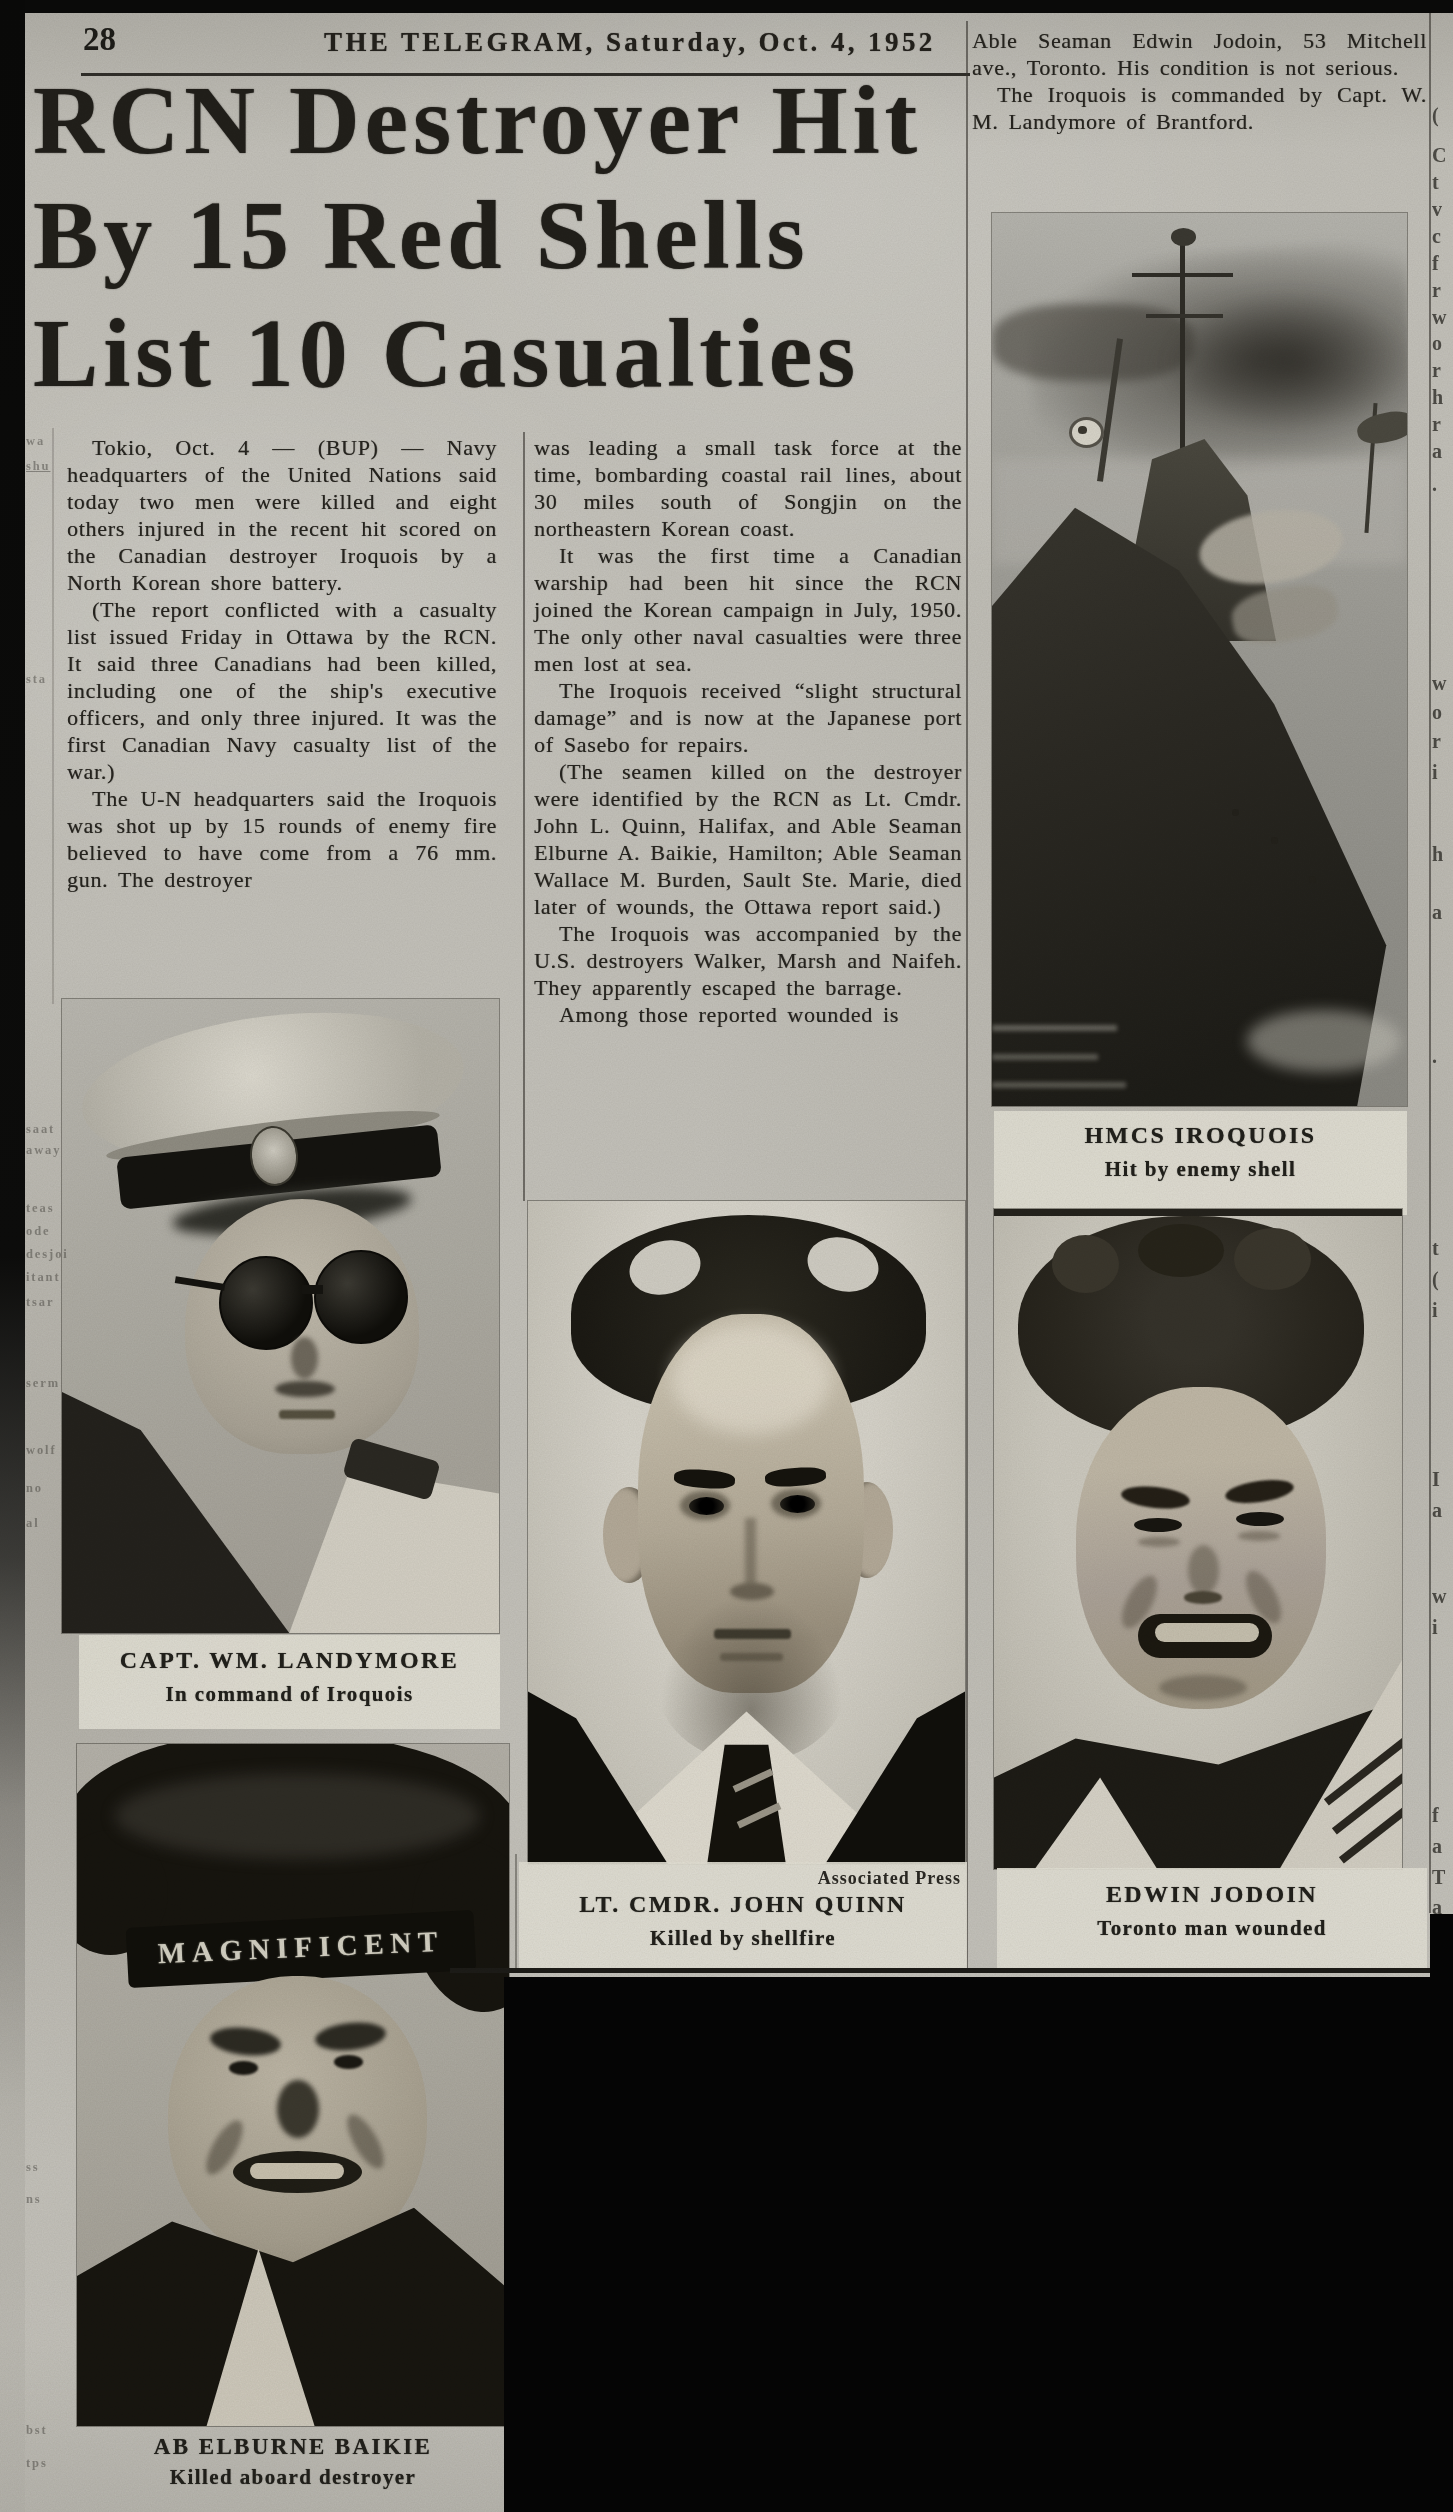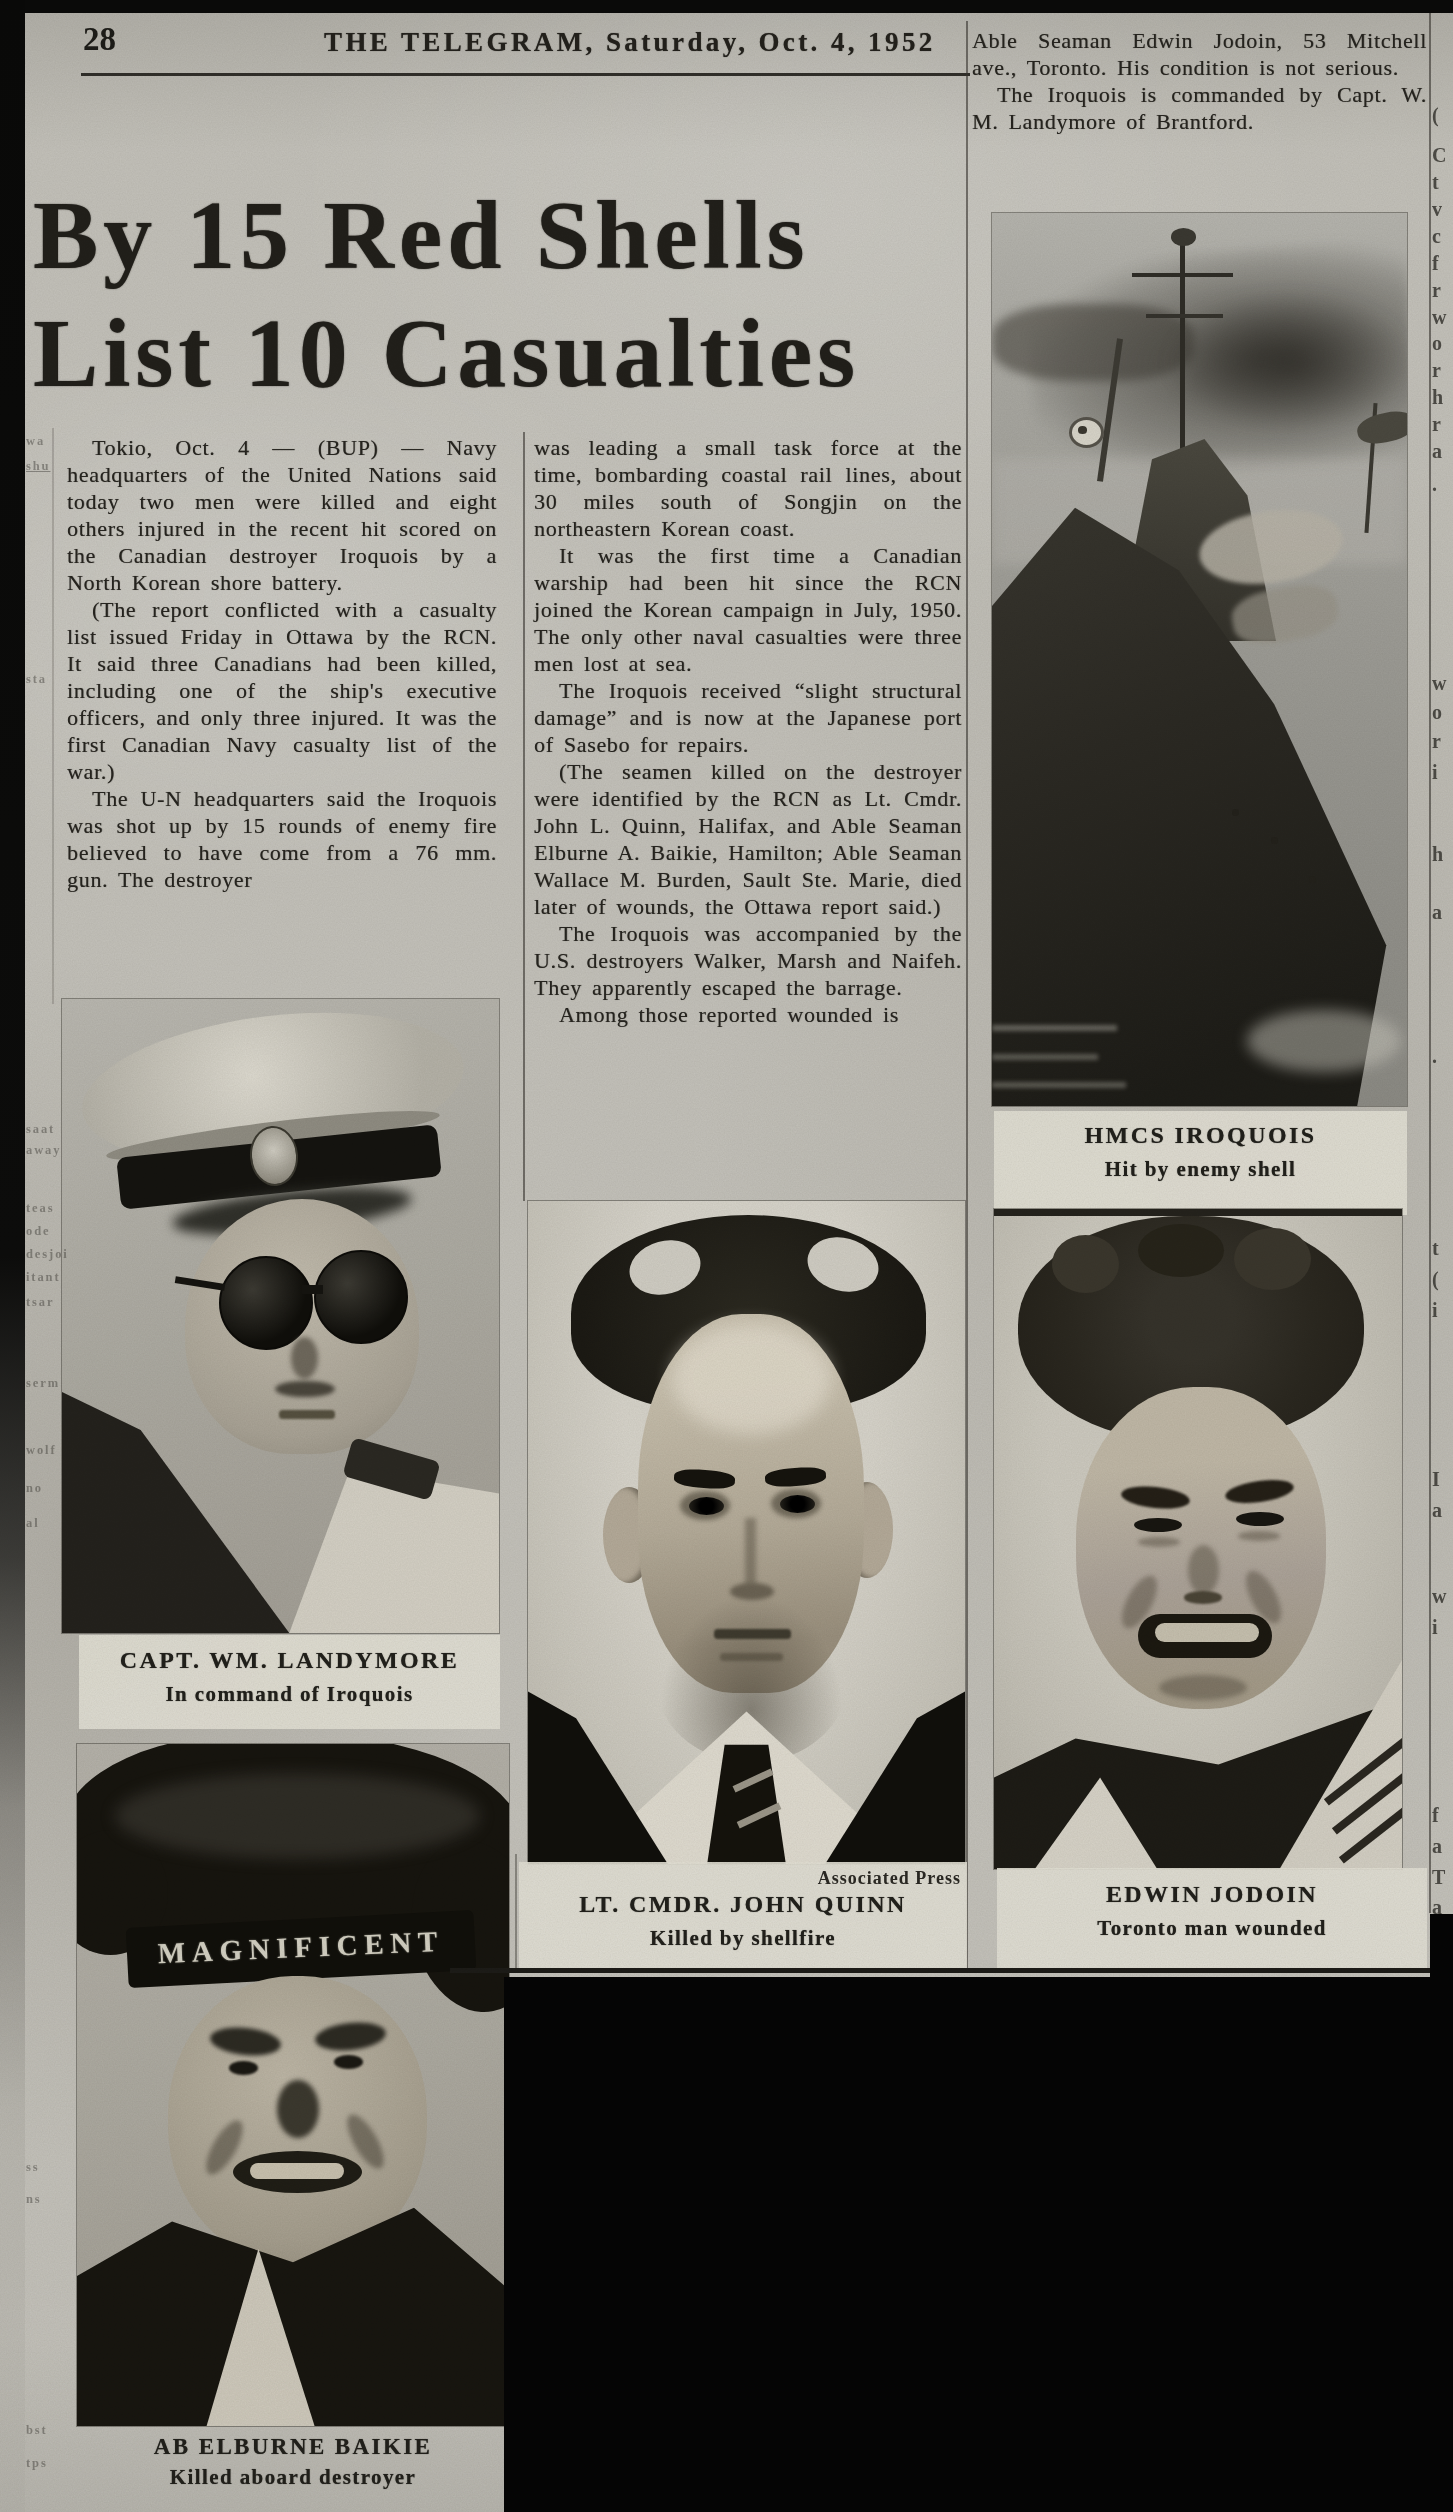--- a/index.html
+++ b/index.html
@@ -49,20 +49,21 @@
 </style>
 </head>
 <body>
 
 <div class="page">
 
   <div class="pagenum" style="left:83px;top:21px;">28</div>
   <div class="masthead" style="left:324px;top:27px;">THE TELEGRAM, Saturday, Oct. 4, 1952</div>
   <div class="hr" style="left:81px;top:73px;width:889px;height:2.9px;background:#302e29;"></div>
 
+  <div class="hline" style="top:71px;">RCN Destroyer Hit</div>
   <div class="hline" style="top:186px;">By 15 Red Shells</div>
   <div class="hline" style="top:304px;">List 10 Casualties</div>
 
   <div class="vr" style="left:523px;top:432px;height:769px;"></div>
   <div class="vr" style="left:966px;top:21px;height:1950px;"></div>
   <div class="vr" style="left:1429px;top:13.4px;height:1900px;"></div>
   <div class="vr" style="left:515px;top:1854px;height:117px;opacity:.7;"></div>
   <div class="vr" style="left:52px;top:428px;height:576px;opacity:.35;"></div>
 
   <div class="col ink" style="left:67px;top:434px;width:430px;">

